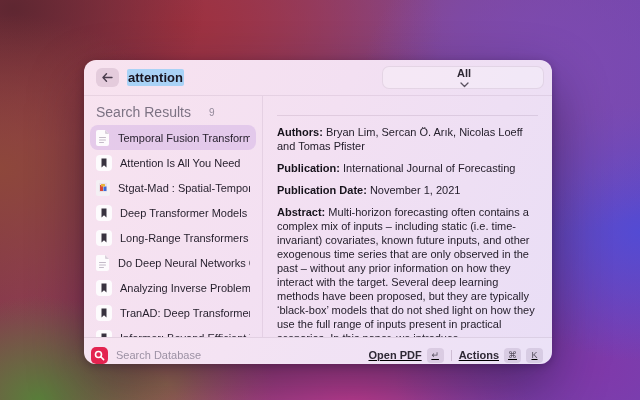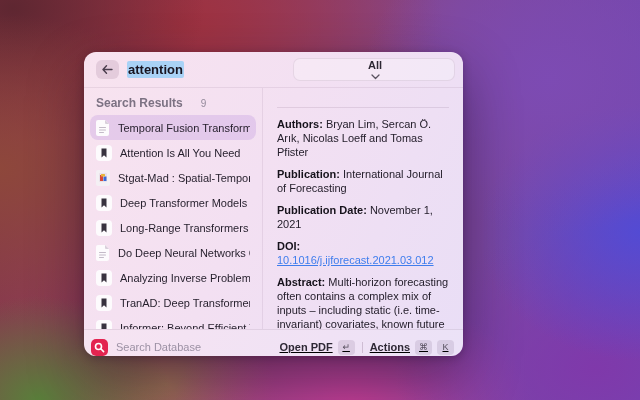--- a/index.html
+++ b/index.html
@@ -13,21 +13,21 @@
       radial-gradient(45% 50% at 93% 92%, rgba(128,56,170,.95) 0%, rgba(128,56,170,0) 70%),
       radial-gradient(40% 42% at 55% 102%, rgba(200,62,150,.95) 0%, rgba(200,62,150,0) 70%),
       radial-gradient(32% 40% at 6% 100%, rgba(88,128,58,.98) 0%, rgba(88,128,58,0) 65%),
       radial-gradient(26% 30% at 26% 96%, rgba(165,150,75,.55) 0%, rgba(165,150,75,0) 65%),
       radial-gradient(45% 55% at 0% 42%, rgba(142,72,58,.95) 0%, rgba(142,72,58,0) 70%),
       radial-gradient(40% 45% at 2% 2%, rgba(92,38,48,.95) 0%, rgba(92,38,48,0) 75%),
       radial-gradient(55% 60% at 28% 6%, rgba(158,48,62,.95) 0%, rgba(158,48,62,0) 75%),
       linear-gradient(100deg, #83374a 0%, #95405c 30%, #80489a 65%, #7147b5 100%);
   }
   .window {
-    position:absolute; left:84px; top:52px; width:379px; height:304px;
+    position:absolute; left:84px; top:60px; width:468px; height:304px;
     border-radius:12px; overflow:hidden;
     background: linear-gradient(115deg, #f8e3ef 0%, #f3e0f2 45%, #e9def6 100%);
     box-shadow: 0 22px 55px rgba(20,5,30,.45), 0 2px 8px rgba(20,5,30,.25);
     display:flex; flex-direction:column;
   }
   
   .header { height:36px; flex:0 0 36px; display:flex; align-items:center; padding:0 8px 0 12px;
             border-bottom:1px solid rgba(60,20,60,.08); }
   .back-btn { width:23px; height:19px; border-radius:6px; background:rgba(90,40,80,.12);
               border:none; display:flex; align-items:center; justify-content:center;
@@ -37,21 +37,21 @@
   .spacer { flex:1; }
   .dropdown { width:162px; height:23px; border-radius:7px; background:rgba(255,255,255,.28);
               border:1px solid rgba(80,40,80,.10); display:flex; align-items:center;
               padding:0 8px 0 10px; cursor:pointer;flex-direction:column; }
   .dropdown-label { font-size:11px; font-weight:bold; color:#2d2733; flex:1; }
   
   .body { flex:1; display:flex; min-height:0; }
   .sidebar { width:179px; flex:0 0 179px; border-right:1px solid rgba(60,20,60,.08);
              padding:8px 6px 0 6px; overflow:hidden; }
   .section-head { display:flex; align-items:center; padding:0 6px; margin-bottom:5px; }
-  .section-title { font-size:12px; color:#7c7283;font-weight:bold; }
+  .section-title { font-size:14px; color:#7c7283; }
   .section-count { font-size:10px; color:#948a9b; margin-left:18px; }
   .row { height:25px; display:flex; align-items:center; gap:8px; padding:0 6px;
          border-radius:8px; cursor:pointer; }
   .row.selected { background:rgba(150,95,210,.18); }
   .row-label { font-size:11px; color:#241e2b; white-space:nowrap; overflow:hidden; }
   .ic { flex:0 0 auto; display:block; }
   
   .detail { flex:1; padding:10px 14px 0 14px; overflow:hidden; }
   .detail-title { font-size:12.5px; line-height:16px; font-weight:bold; color:#4183ef;
                   text-decoration:underline; letter-spacing:-.2px; cursor:pointer; }
@@ -193,24 +193,20 @@
       </div>
       <div class="field">
         <b>Publication:</b>
         <span>International Journal of Forecasting</span>
       </div>
       <div class="field">
         <b>Publication Date:</b>
         <span>November 1, 2021</span>
       </div>
       <div class="field">
-        <b>DOI:</b>
-        <span class="doi-link">10.1016/j.ijforecast.2021.03.012</span>
-      </div>
-      <div class="field">
         <b>Abstract:</b>
         <span>Multi-horizon forecasting often contains a complex mix of inputs – including static (i.e. time-invariant) covariates, known future inputs, and other exogenous time series that are only observed in the past – without any prior information on how they interact with the target. Several deep learning methods have been proposed, but they are typically ‘black-box’ models that do not shed light on how they use the full range of inputs present in practical scenarios. In this paper, we introduce</span>
       </div>
     </div>
   </div>
 
   <div class="action-bar">
     <div class="app-icon">
       <svg width="11" height="11" viewBox="0 0 11 11">
         <circle cx="4.5" cy="4.5" r="3" stroke="#fff" stroke-width="1.6" fill="none"></circle>

